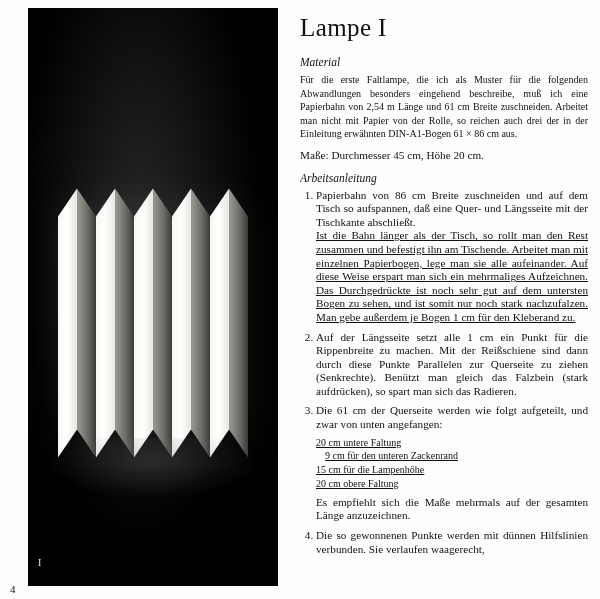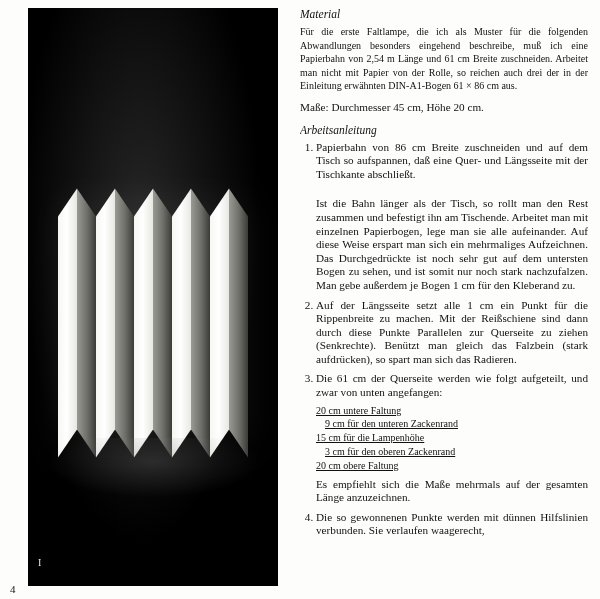--- a/index.html
+++ b/index.html
@@ -128,22 +128,23 @@
   }
   ol.steps > li {
     margin-bottom: 6px;
     text-align: justify;
     hyphens: auto;
   }
   ol.steps > li::marker {
     font-size: 11.2px;
   }
   .sub-para {
-    margin-top: 16px;
-    text-align: justify;
+    margin-top: 0;
+    text-align: justify;
+    text-decoration: underline;
   }
   .spec-list {
     margin: 4px 0 4px 0;
     padding: 0;
     list-style: none;
     font-size: 10px;
     line-height: 13.8px;
     text-decoration: underline;
   }
   .spec-list li.indent {
@@ -200,20 +201,21 @@
             <div class="panel"></div>
           </div>
       </div>
       <div class="lamp-shadow"></div>
       <div class="photo-caption">I</div>
     </div>
   </div>
 
   <div class="text-col">
 
+    <h1 class="title">Lampe I</h1>
 
     <div class="subhead">Material</div>
 
     <p class="body">Für die erste Faltlampe, die ich als Muster für die folgenden Abwandlungen besonders eingehend beschreibe, muß ich eine Papierbahn von 2,54 m Länge und 61 cm Breite zuschneiden. Arbeitet man nicht mit Papier von der Rolle, so reichen auch drei der in der Einleitung erwähnten DIN-A1-Bogen 61 × 86 cm aus.</p>
 
     <p class="measure">Maße: Durchmesser 45 cm, Höhe 20 cm.</p>
 
     <div class="subhead">Arbeitsanleitung</div>
 
     <ol class="steps">
@@ -223,21 +225,20 @@
       </li>
       <li>
         <span>Auf der Längsseite setzt alle 1 cm ein Punkt für die Rippenbreite zu machen. Mit der Reißschiene sind dann durch diese Punkte Parallelen zur Querseite zu ziehen (Senkrechte). Benützt man gleich das Falzbein (stark aufdrücken), so spart man sich das Radieren.</span>
       </li>
       <li>
         <span>Die 61 cm der Querseite werden wie folgt aufgeteilt, und zwar von unten angefangen:</span>
         <ul class="spec-list">
           <li>20 cm untere Faltung</li>
           <li class="indent">9 cm für den unteren Zackenrand</li>
           <li>15 cm für die Lampenhöhe</li>
-          <li class="indent">3 cm für den oberen Zackenrand</li>
           <li>20 cm obere Faltung</li>
         </ul>
         <div class="note">Es empfiehlt sich die Maße mehrmals auf der gesamten Länge anzuzeichnen.</div>
       </li>
       <li>
         <span>Die so gewonnenen Punkte werden mit dünnen Hilfslinien verbunden. Sie verlaufen waagerecht,</span>
       </li>
     </ol>
   </div>
 

